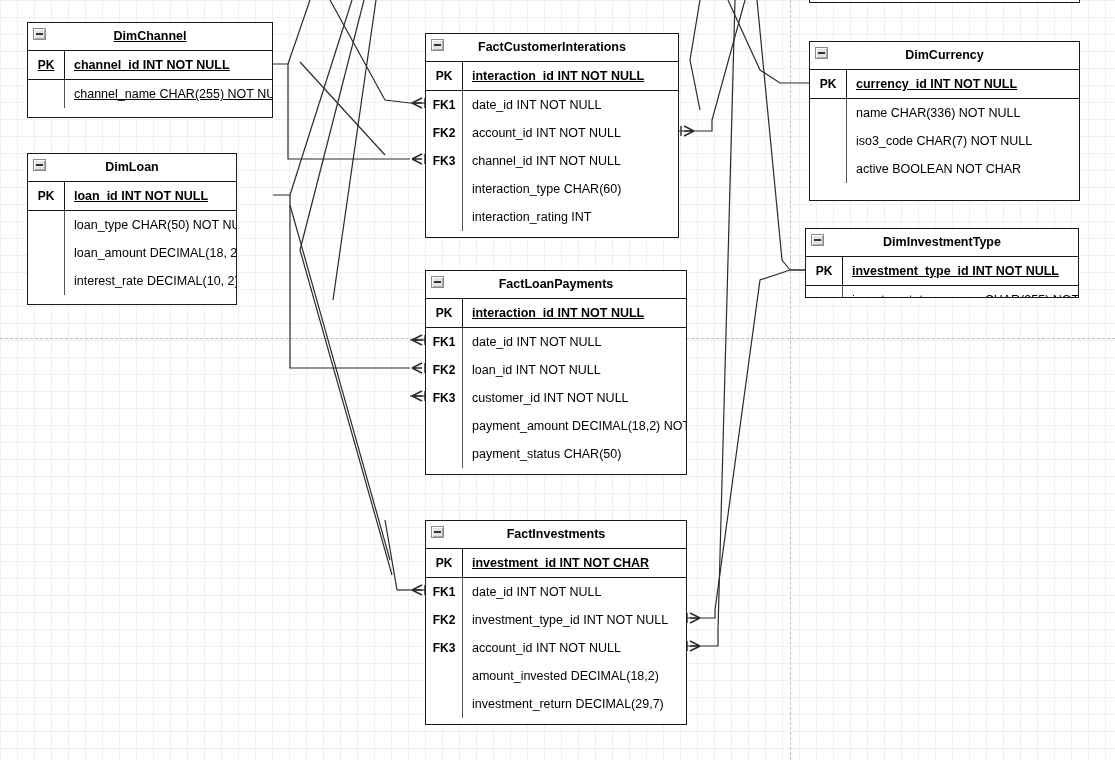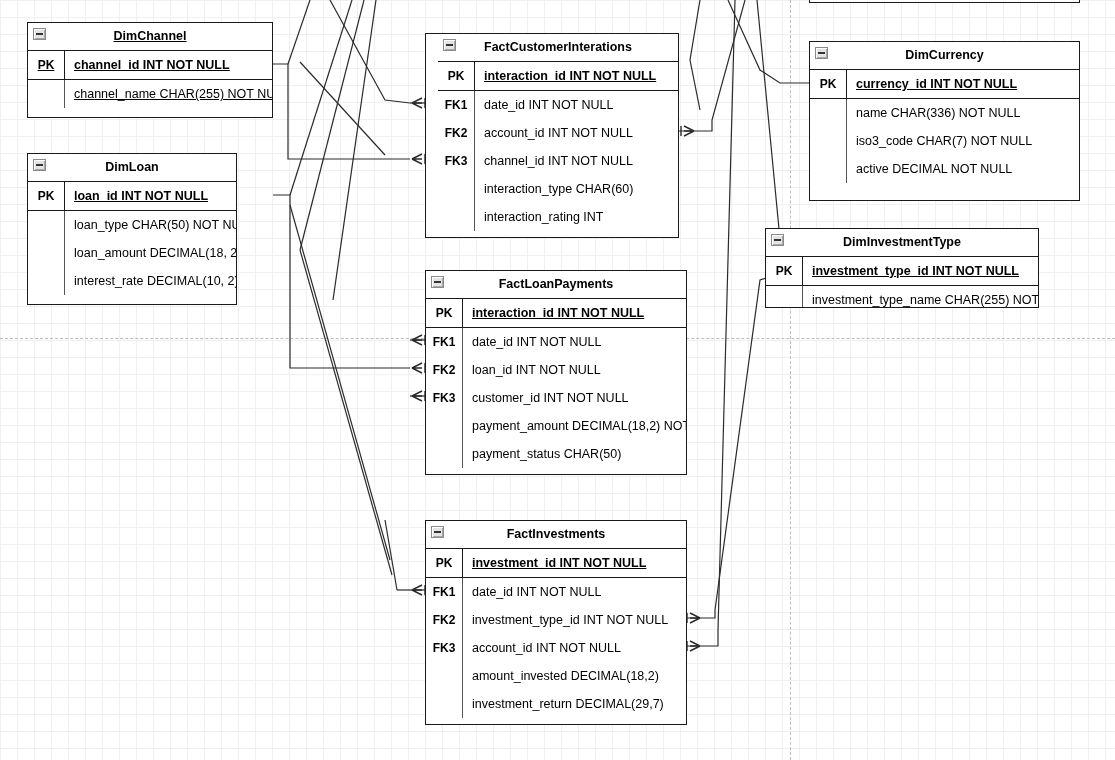--- a/index.html
+++ b/index.html
@@ -243,21 +243,21 @@
           <div class="sep"></div>
           <div class="fieldcol">loan_amount DECIMAL(18, 2) NOT NULL</div>
         </div>
         <div class="row attr">
           <div class="keycol"></div>
           <div class="sep"></div>
           <div class="fieldcol">interest_rate DECIMAL(10, 2) NOT NULL</div>
         </div>
       </div>
     </div>
-    <div class="entity" style="left: 425px; top: 33px; width: 254px; height: 205px; padding-left: 12px;">
+    <div class="entity" style="left: 425px; top: 33px; width: 254px; height: 205px;">
       <div class="ent-title">FactCustomerInterations<span class="collapse-btn"></span></div>
       <div class="pk-section">
         <div class="row pk">
           <div class="keycol">PK</div>
           <div class="sep"></div>
           <div class="fieldcol">interaction_id INT NOT NULL</div>
         </div>
       </div>
       <div class="body-section">
         <div class="row attr">
@@ -323,21 +323,21 @@
           <div class="fieldcol">payment_status CHAR(50)</div>
         </div>
       </div>
     </div>
     <div class="entity" style="left: 425px; top: 520px; width: 262px; height: 205px;">
       <div class="ent-title">FactInvestments<span class="collapse-btn"></span></div>
       <div class="pk-section">
         <div class="row pk">
           <div class="keycol">PK</div>
           <div class="sep"></div>
-          <div class="fieldcol">investment_id INT NOT NULL</div>
+          <div class="fieldcol">investment_id INT NOT CHAR</div>
         </div>
       </div>
       <div class="body-section">
         <div class="row attr">
           <div class="keycol">FK1</div>
           <div class="sep"></div>
           <div class="fieldcol">date_id INT NOT NULL</div>
         </div>
         <div class="row attr">
           <div class="keycol">FK2</div>
@@ -377,25 +377,25 @@
           <div class="fieldcol">name CHAR(336) NOT NULL</div>
         </div>
         <div class="row attr">
           <div class="keycol"></div>
           <div class="sep"></div>
           <div class="fieldcol">iso3_code CHAR(7) NOT NULL</div>
         </div>
         <div class="row attr">
           <div class="keycol"></div>
           <div class="sep"></div>
-          <div class="fieldcol">active DECIMAL NOT NULL</div>
-        </div>
-      </div>
-    </div>
-    <div class="entity" style="left: 765px; top: 228px; width: 274px; height: 80px;">
+          <div class="fieldcol">active BOOLEAN NOT CHAR</div>
+        </div>
+      </div>
+    </div>
+    <div class="entity" style="left: 805px; top: 228px; width: 274px; height: 70px;">
       <div class="ent-title">DimInvestmentType<span class="collapse-btn"></span></div>
       <div class="pk-section">
         <div class="row pk">
           <div class="keycol">PK</div>
           <div class="sep"></div>
           <div class="fieldcol">investment_type_id INT NOT NULL</div>
         </div>
       </div>
       <div class="body-section">
         <div class="row attr">

